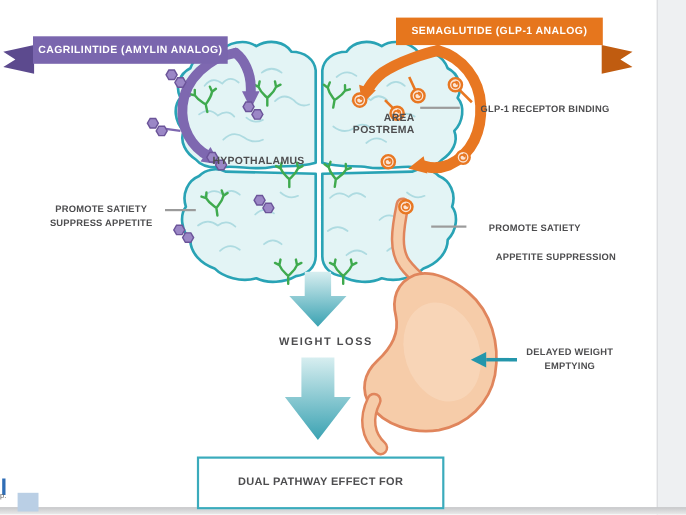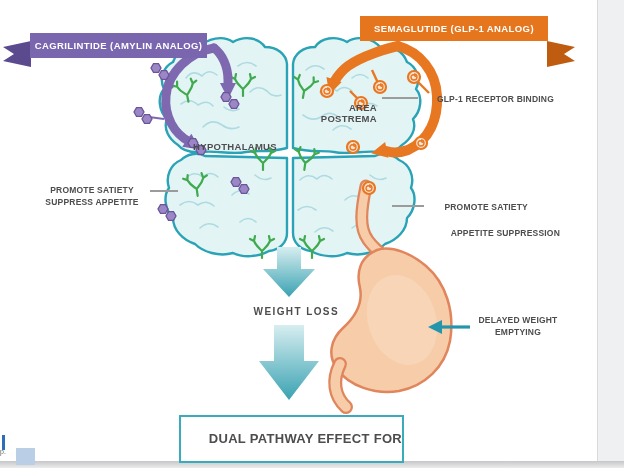--- a/index.html
+++ b/index.html
@@ -16,22 +16,22 @@
   .ribbon-purple{left:30px;top:33px;width:177px;background:#7a66ae;}
   .ribbon-orange{left:360px;top:16px;width:188px;background:#e6761d;}
   
   .lbl{font-weight:bold;font-size:8.5px;letter-spacing:.2px;line-height:12px;z-index:2;text-align:right;}
   .center{text-align:center;}
   .connector{height:2px;background:#9b9b9b;z-index:2;}
   .region-lbl{font-weight:bold;font-size:9.5px;letter-spacing:.3px;z-index:2;}
   .weight-loss{left:239px;top:306px;width:100px;text-align:right;font-weight:bold;
                font-size:10px;letter-spacing:1.4px;z-index:2;}
   .outcome-box{left:179px;top:415px;width:221px;height:44px;border:2px solid #3aabbc;background:#ffffff;
-               display:flex;flex-direction:column;align-items:flex-end;justify-content:center;
-               font-weight:bold;font-size:13px;line-height:14px;letter-spacing:.3px;z-index:2;}
+               display:flex;flex-direction:column;align-items:center;justify-content:center;
+               font-weight:bold;font-size:10px;line-height:14px;letter-spacing:.3px;z-index:2;}
   
   .caret{left:2px;top:435px;width:3px;height:15px;background:#2f6db5;z-index:4;}
   .page-marker{left:0px;top:448px;font-size:7px;color:#666;z-index:4;}
   .blue-square{left:16px;top:448px;width:19px;height:17px;background:#bacfe5;z-index:4;}
 </style>
 </head>
 <body>
 
 <div class="stage">
 

